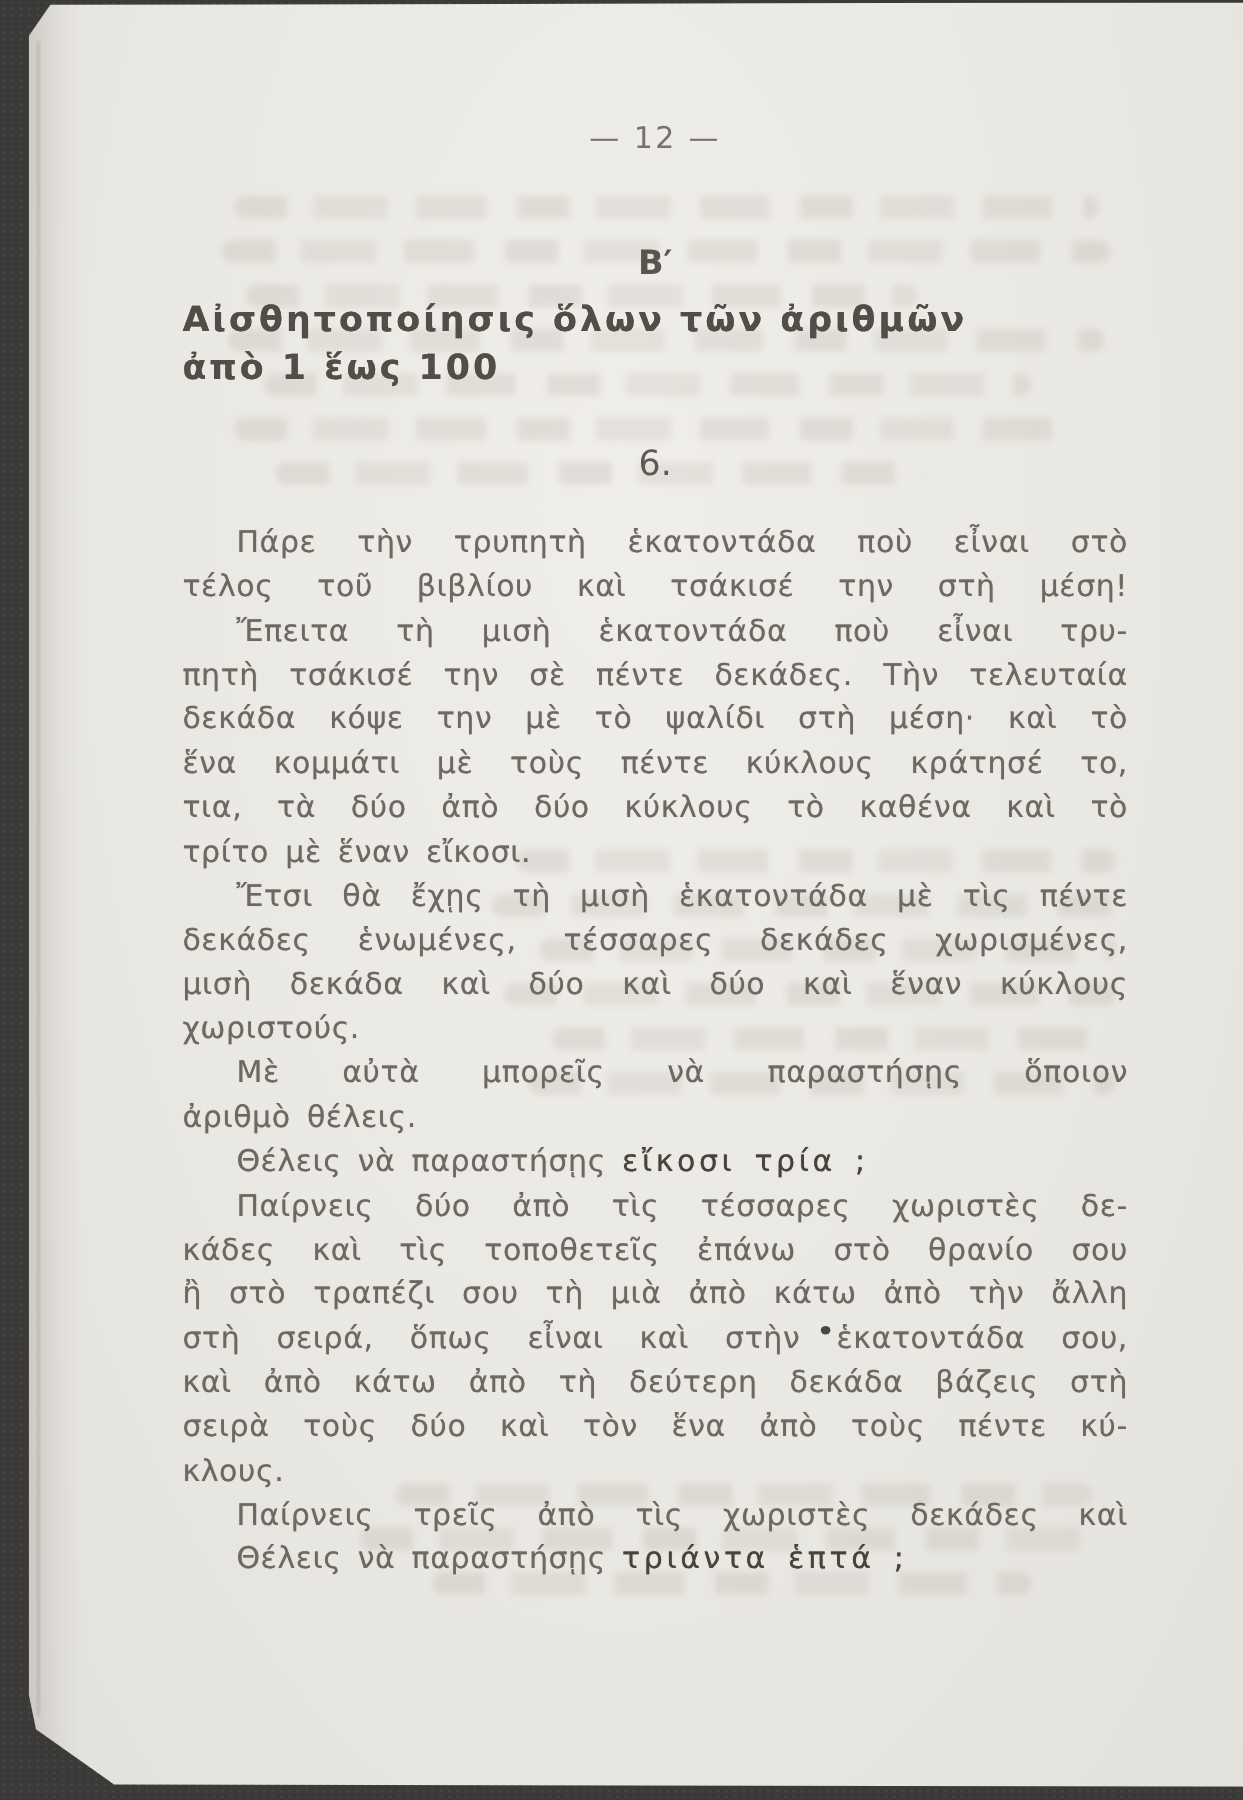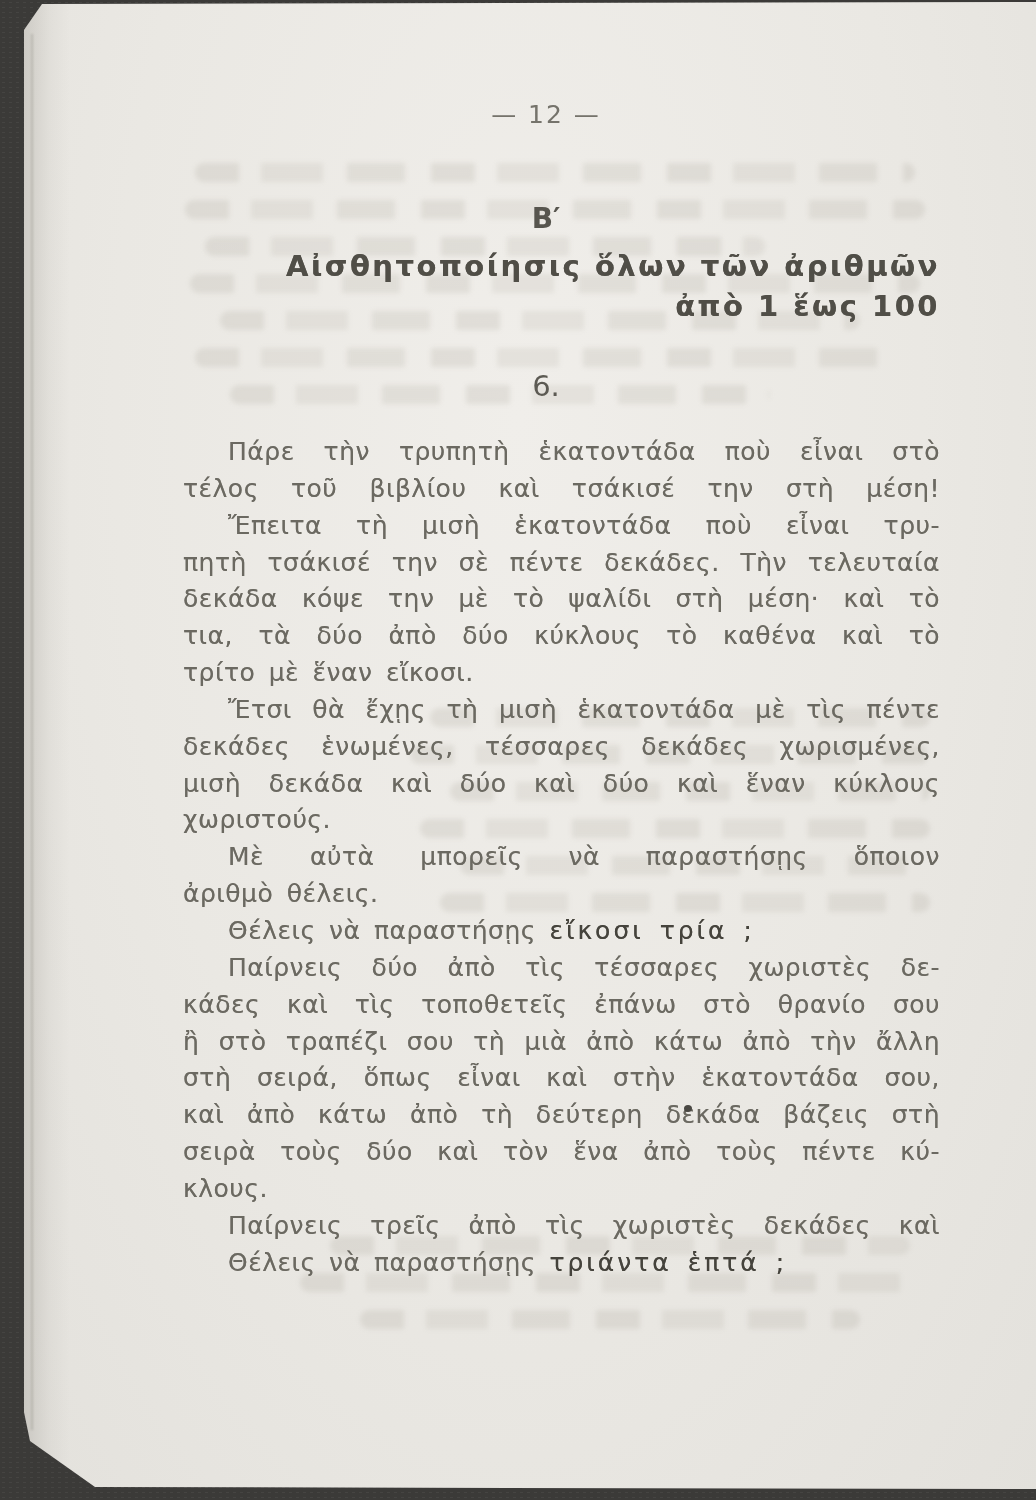--- a/index.html
+++ b/index.html
@@ -30,38 +30,38 @@
   .col{position:absolute;left:152px;width:788px;z-index:2;}
   .page-number{
     top:100px;text-align:center;padding-right:235px;
     font-size:25px;letter-spacing:2px;color:#75736b;
   }
   .section-letter{
     top:202px;text-align:center;padding-right:225px;
     font-size:28px;font-weight:bold;color:#57554e;
   }
   .heading{
-    text-align:right;font-size:29px;font-weight:bold;
+    text-align:left;font-size:29px;font-weight:bold;
     letter-spacing:2.5px;color:#504e47;
     text-shadow:0 0 0.5px rgba(80,78,71,0.8);
   }
   .heading1{top:249px;}
   .heading2{top:289px;padding-right:100px;}
   .section-number{
     top:369px;text-align:center;padding-right:225px;
     font-size:29px;color:#5c5a53;
   }
   .body{
     top:434px;
     font-size:25px;line-height:36.85px;
     letter-spacing:0.5px;word-spacing:5px;
     color:#6b6961;
     text-shadow:0 0 0.6px rgba(107,105,97,0.65);
   }
-  .line{height:36.85px;margin-left:31px;}
+  .line{height:36.85px;}
   .line.j{text-align:justify;text-align-last:justify;}
   .line.ind{text-indent:45px;}
   .line .b{
     font-weight:normal;letter-spacing:3px;color:#45433c;
     text-shadow:0 0 0.6px rgba(69,67,60,0.8);
   }
   
   .ghost{
     position:absolute;height:19px;border-radius:9px;z-index:1;
     background:repeating-linear-gradient(90deg,
@@ -105,20 +105,21 @@
   <div class="col heading heading1">Αἰσθητοποίησις ὅλων τῶν ἀριθμῶν</div>
   <div class="col heading heading2">ἀπὸ 1 ἕως 100</div>
   <div class="col section-number">6.</div>
 
   <div class="col body">
     <div class="line ind j"><span>Πάρε τὴν τρυπητὴ ἑκατοντάδα ποὺ εἶναι στὸ</span></div>
     <div class="line j"><span>τέλος τοῦ βιβλίου καὶ τσάκισέ την στὴ μέση!</span></div>
     <div class="line ind j"><span>Ἔπειτα τὴ μισὴ ἑκατοντάδα ποὺ εἶναι τρυ-</span></div>
     <div class="line j"><span>πητὴ τσάκισέ την σὲ πέντε δεκάδες. Τὴν τελευταία</span></div>
     <div class="line j"><span>δεκάδα κόψε την μὲ τὸ ψαλίδι στὴ μέση· καὶ τὸ</span></div>
+    <div class="line j"><span>ἕνα κομμάτι μὲ τοὺς πέντε κύκλους κράτησέ το,</span></div>
     <div class="line j"><span>τια, τὰ δύο ἀπὸ δύο κύκλους τὸ καθένα καὶ τὸ</span></div>
     <div class="line"><span>τρίτο μὲ ἕναν εἴκοσι.</span></div>
     <div class="line ind j"><span>Ἔτσι θὰ ἔχῃς τὴ μισὴ ἑκατοντάδα μὲ τὶς πέντε</span></div>
     <div class="line j"><span>δεκάδες ἑνωμένες, τέσσαρες δεκάδες χωρισμένες,</span></div>
     <div class="line j"><span>μισὴ δεκάδα καὶ δύο καὶ δύο καὶ ἕναν κύκλους</span></div>
     <div class="line"><span>χωριστούς.</span></div>
     <div class="line ind j"><span>Μὲ αὐτὰ μπορεῖς νὰ παραστήσῃς ὅποιον</span></div>
     <div class="line"><span>ἀριθμὸ θέλεις.</span></div>
     <div class="line ind"><span>Θέλεις νὰ παραστήσῃς </span><span class="b">εἴκοσι τρία ;</span></div>
     <div class="line ind j"><span>Παίρνεις δύο ἀπὸ τὶς τέσσαρες χωριστὲς δε-</span></div>

